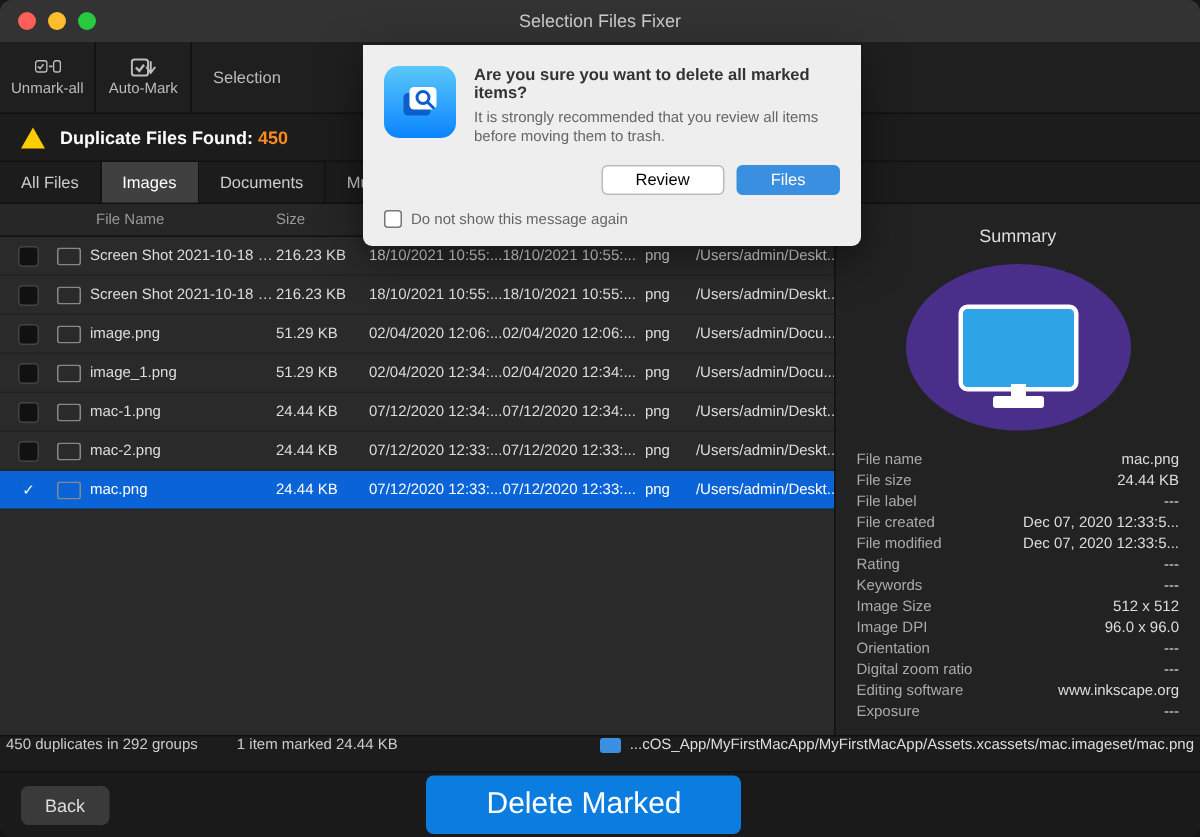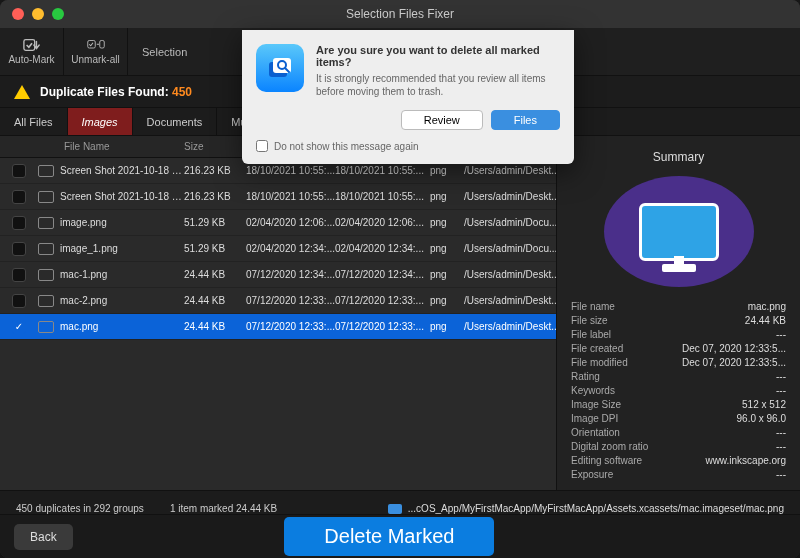--- a/index.html
+++ b/index.html
@@ -15,21 +15,21 @@
 .toolbar { height: 48px; background: #1f1f1f; border-bottom: 1px solid #111; display: flex; }
 .tbtn { width: 64px; display: flex; flex-direction: column; align-items: center; justify-content: center; border-right: 1px solid #111; color: #bbb; font-size: 10px; gap: 2px; }
 .tbtn .ticon { width: 18px; height: 14px; position: relative; }
 .selection { flex: 0 0 auto; padding: 0 14px; display: flex; align-items: center; color: #bbb; font-size: 11px; }
 .found-bar { height: 32px; background: #1c1c1c; display: flex; align-items: center; padding: 0 14px; border-bottom: 1px solid #111; }
 .warn-icon { width: 0; height: 0; border-left: 8px solid transparent; border-right: 8px solid transparent; border-bottom: 14px solid #ffcc00; margin-right: 10px; position: relative; }
 .found-text { color: #fff; font-size: 12px; font-weight: 600; }
 .found-count { color: #ff8a1f; }
 .tabs { height: 28px; background: #1c1c1c; display: flex; border-bottom: 1px solid #111; }
 .tab { padding: 0 14px; display: flex; align-items: center; font-size: 11px; color: #ccc; border-right: 1px solid #111; }
-.tab.active { background: #7f1d1d; color: #fff; font-style: italic; }
+.tab.active { background: #404040; color: #fff; }
 .main { flex: 1; display: flex; min-height: 0; }
 .table-pane { width: 556px; display: flex; flex-direction: column; min-height: 0; }
 .thead { height: 22px; background: #262626; display: flex; align-items: center; font-size: 10px; color: #999; border-bottom: 1px solid #111; }
 .cell-cb { width: 34px; flex: 0 0 34px; }
 .cell-name { flex: 0 0 150px; padding-left: 4px; }
 .cell-size { flex: 0 0 62px; }
 .cell-date1 { flex: 0 0 78px; }
 .cell-date2 { flex: 0 0 78px; }
 .cell-type { flex: 0 0 40px; padding-left: 6px; }
 .cell-path { flex: 1; }
@@ -44,21 +44,21 @@
 .cell-name span, .row span { white-space: nowrap; overflow: hidden; text-overflow: ellipsis; }
 .summary { flex: 1; background: #222; display: flex; flex-direction: column; padding: 10px 14px; color: #ccc; font-size: 11px; border-left: 1px solid #111; }
 .summary-title { text-align: center; font-size: 12px; color: #ddd; margin-bottom: 12px; margin-top: 4px; }
 .preview { width: 150px; height: 150px; border-radius: 50%; background: #4a2f8a; margin: 0 auto 14px; display: flex; align-items: center; justify-content: center; }
 .monitor { width: 80px; height: 58px; background: #2ea3e6; border: 3px solid #fff; border-radius: 6px; position: relative; display: flex; align-items: center; justify-content: center; }
 .monitor::after { content: ""; position: absolute; bottom: -14px; width: 34px; height: 8px; background: #fff; border-radius: 2px; }
 .monitor::before { content: ""; position: absolute; bottom: -8px; width: 10px; height: 10px; background: #fff; }
 .apple { color: #fff; font-size: 24px; }
 .meta { display: grid; grid-template-columns: 1fr auto; row-gap: 3px; column-gap: 8px; font-size: 10px; color: #aaa; }
 .meta .v { text-align: right; color: #ddd; white-space: nowrap; max-width: 130px; overflow: hidden; text-overflow: ellipsis; }
-.statusbar { height: 24px; background: #1c1c1c; display: flex; align-items: flex-end; font-size: 10px; color: #ccc; padding: 0 16px; gap: 26px; border-top: 1px solid #111; }
+.statusbar { height: 24px; background: #1c1c1c; display: flex; align-items: flex-start; font-size: 10px; color: #ccc; padding: 0 4px; gap: 26px; border-top: 1px solid #111; }
 .statusbar .path { margin-left: auto; color: #ddd; display: flex; align-items: center; gap: 6px; }
 .folder-icon { width: 14px; height: 10px; background: #3a8fe0; border-radius: 2px; }
 .bottombar { height: 44px; background: #1a1a1a; display: flex; align-items: center; padding: 0 14px; border-top: 1px solid #111; }
 .back-btn { background: #3a3a3a; color: #ddd; border: none; border-radius: 5px; padding: 6px 16px; font-size: 12px; }
 .delete-btn { background: #0b7de0; color: #fff; border: none; border-radius: 5px; padding: 8px 40px; font-size: 20px; margin-left: auto; margin-right: auto; transform: translateX(-40px); }
 .modal { position: absolute; left: 242px; top: 30px; width: 332px; background: #eeeeee; border-radius: 0 0 6px 6px; padding: 14px 14px 12px; box-shadow: 0 8px 28px rgba(0,0,0,.5); font-size: 11px; color: #333; }
 .modal .mhead { display: flex; gap: 12px; }
 .modal-icon { width: 48px; height: 48px; border-radius: 10px; background: linear-gradient(#5ac8fa,#0a84ff); display: flex; align-items: center; justify-content: center; font-size: 24px; flex: 0 0 48px; }
 .modal .mtitle { font-weight: 600; margin-bottom: 4px; font-size: 11px; }
 .modal .mdesc { font-size: 10px; color: #666; line-height: 1.3; }
@@ -77,35 +77,35 @@
     <div class="traffic">
       <div class="tdot tclose"></div>
       <div class="tdot tmin"></div>
       <div class="tdot tmax"></div>
     </div>
     <div class="title">Selection Files Fixer</div>
   </div>
 
   <div class="toolbar">
     <div class="tbtn">
-      <svg class="ticon" viewBox="0 0 20 14">
-          <rect x="1" y="1" width="12" height="12" rx="2" fill="none" stroke="#bbb" stroke-width="1.5"></rect>
-          <path d="M4 7l2.5 2.5L10 5" fill="none" stroke="#bbb" stroke-width="1.8"></path>
-          <path d="M15 3v8M12 7l3 4 3-4" fill="none" stroke="#bbb" stroke-width="1.5" stroke-linecap="round"></path>
-        </svg>
-      <span>Auto-Mark</span>
-    </div>
-    <div class="tbtn">
       <svg class="ticon" viewBox="0 0 24 14">
           <rect x="1" y="1" width="10" height="10" rx="2" fill="none" stroke="#bbb" stroke-width="1.2"></rect>
           <path d="M3 6l2 2 3-4" fill="none" stroke="#bbb" stroke-width="1.4"></path>
           <path d="M13 6h3" stroke="#bbb" stroke-width="1.4"></path>
           <rect x="17" y="1" width="6" height="10" rx="2" fill="none" stroke="#bbb" stroke-width="1.2"></rect>
         </svg>
       <span>Unmark-all</span>
+    </div>
+    <div class="tbtn">
+      <svg class="ticon" viewBox="0 0 20 14">
+          <rect x="1" y="1" width="12" height="12" rx="2" fill="none" stroke="#bbb" stroke-width="1.5"></rect>
+          <path d="M4 7l2.5 2.5L10 5" fill="none" stroke="#bbb" stroke-width="1.8"></path>
+          <path d="M15 3v8M12 7l3 4 3-4" fill="none" stroke="#bbb" stroke-width="1.5" stroke-linecap="round"></path>
+        </svg>
+      <span>Auto-Mark</span>
     </div>
     <div class="selection">Selection</div>
   </div>
 
   <div class="found-bar">
     <div class="warn-icon"></div>
     <div class="found-text">
       <span>Duplicate Files Found: </span><span class="found-count">450</span>
     </div>
   </div>

